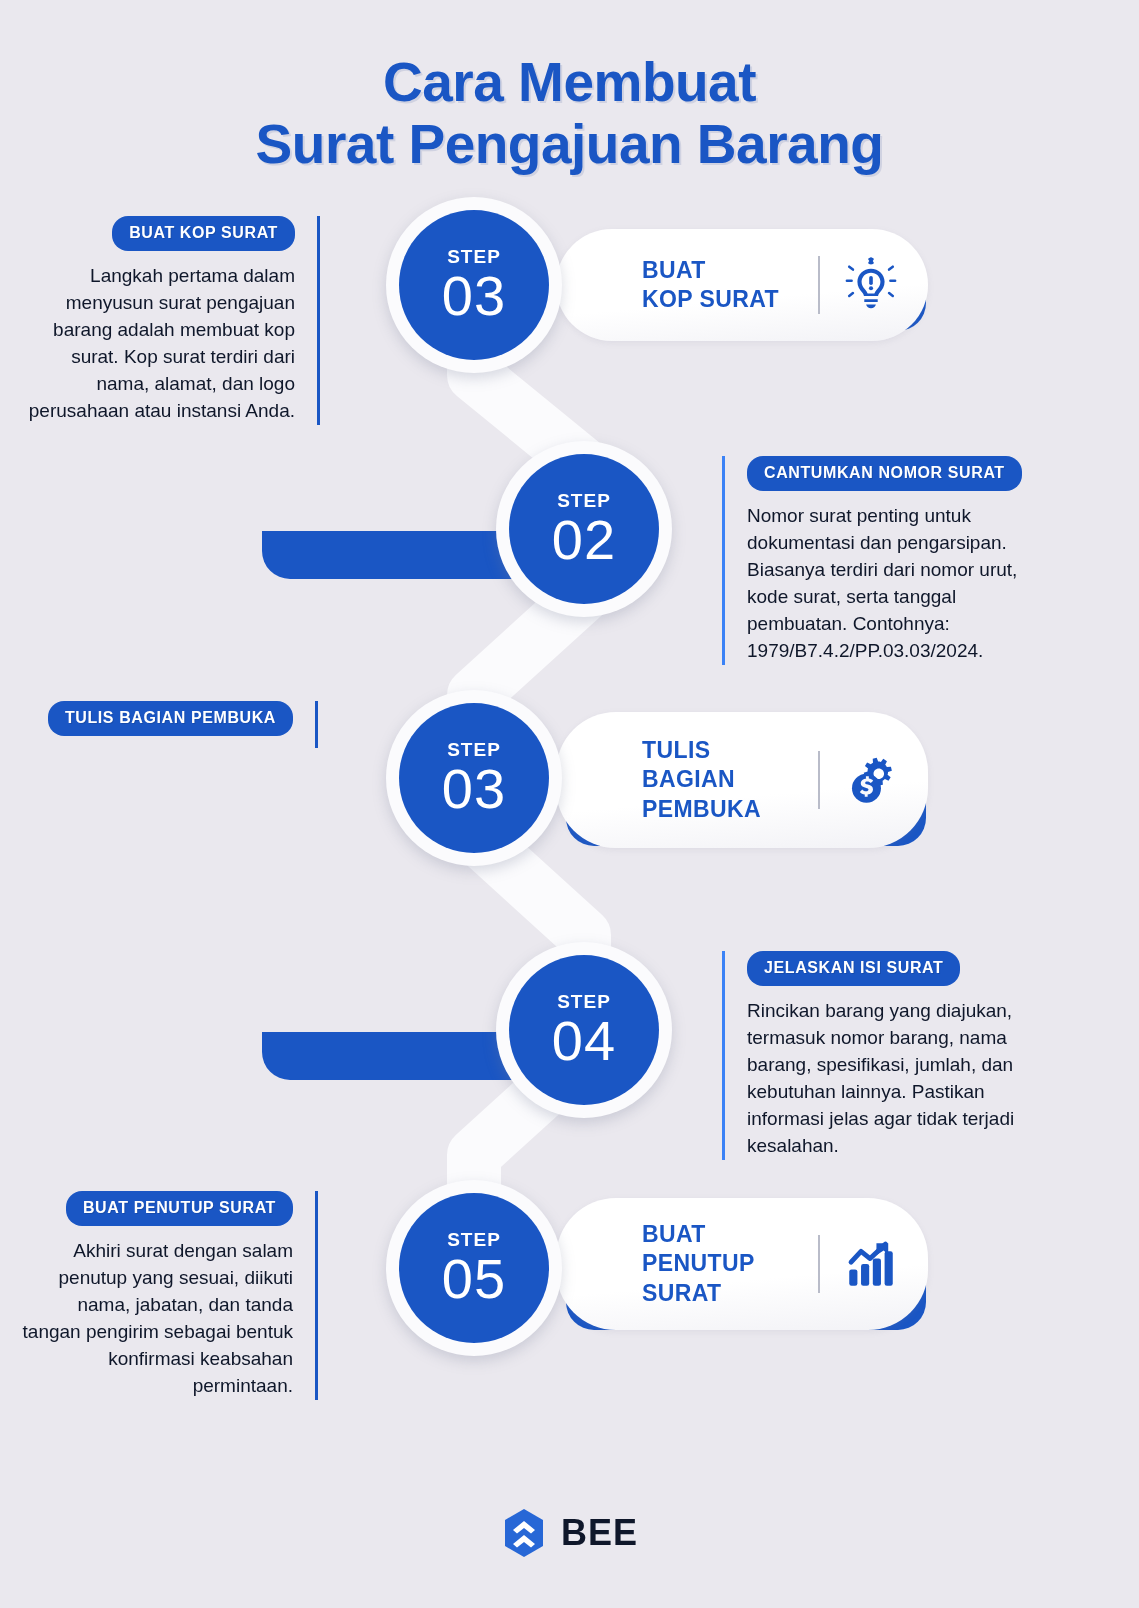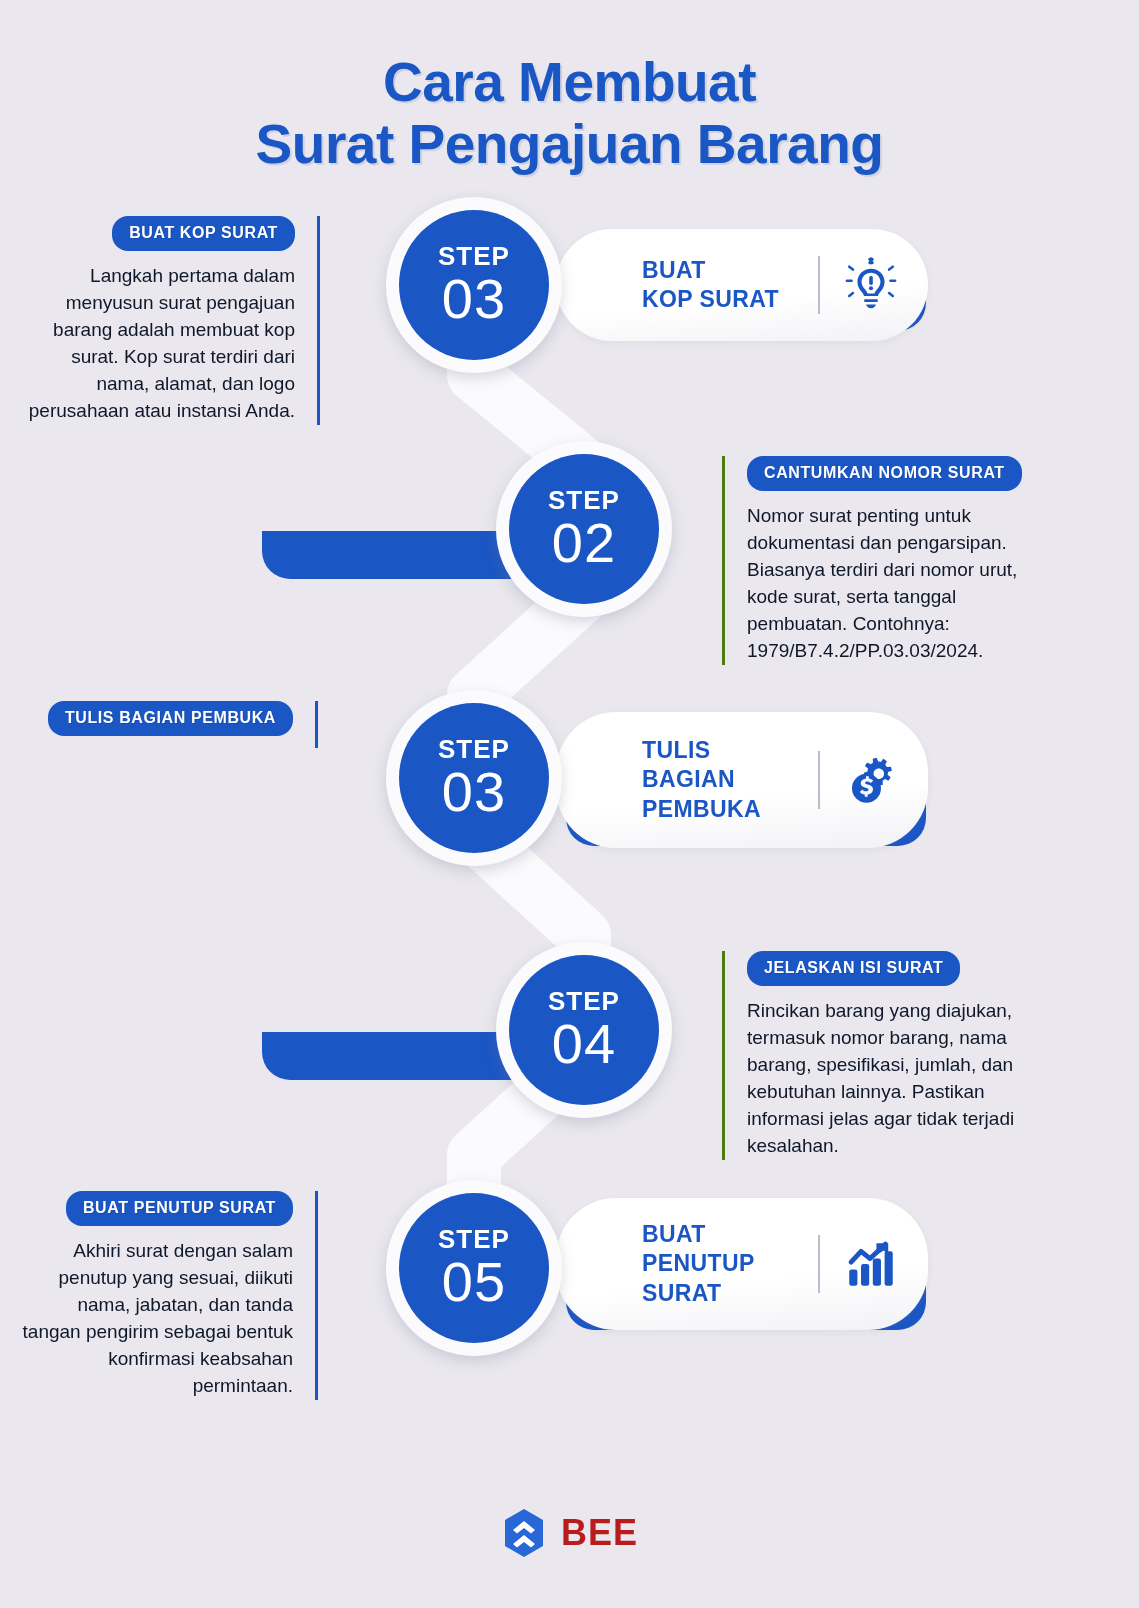--- a/index.html
+++ b/index.html
@@ -71,21 +71,21 @@
     height: 150px;
     border-radius: 50%;
     background: #1a56c4;
     display: flex;
     flex-direction: column;
     align-items: center;
     justify-content: center;
     color: #fff;
   }
   .circle .step-word {
-    font-size: 26px;
+    font-size: 19px;
     font-weight: 700;
     letter-spacing: 1px;
     line-height: 1;
     margin-bottom: 2px;
   }
   .circle .step-num {
     font-size: 56px;
     font-weight: 300;
     line-height: 1;
     letter-spacing: 1px;
@@ -155,38 +155,38 @@
     margin-bottom: 12px;
     text-shadow: 1px 1px 0 rgba(0,0,0,0.12);
   }
   .desc p {
     color: #0f172a;
     font-size: 19px;
     font-weight: 500;
     line-height: 1.42;
   }
   .desc.align-right { text-align: right; padding-right: 22px; border-right: 3px solid #1a56c4; }
-  .desc.align-left  { text-align: left;  padding-left: 22px;  border-left: 3px solid #4d7c0f; }
+  .desc.align-left  { text-align: left;  padding-left: 22px;  border-left: 3px solid #3b82f6; }
 
   
   .footer {
     position: absolute;
     left: 0; bottom: 50px;
     width: 1139px;
     display: flex;
     align-items: center;
     justify-content: center;
     gap: 14px;
     z-index: 5;
   }
   .footer .logo-mark { width: 46px; height: 50px; display:block; }
   .footer .logo-text {
     font-size: 36px;
     font-weight: 700;
-    color: #b91c1c;
+    color: #0f172a;
     letter-spacing: 1px;
   }
 </style>
 </head>
 <body>
 
 <div class="title-block">
   <div class="title-line">Cara Membuat</div>
   <div class="title-line">Surat Pengajuan Barang</div>
 </div>

